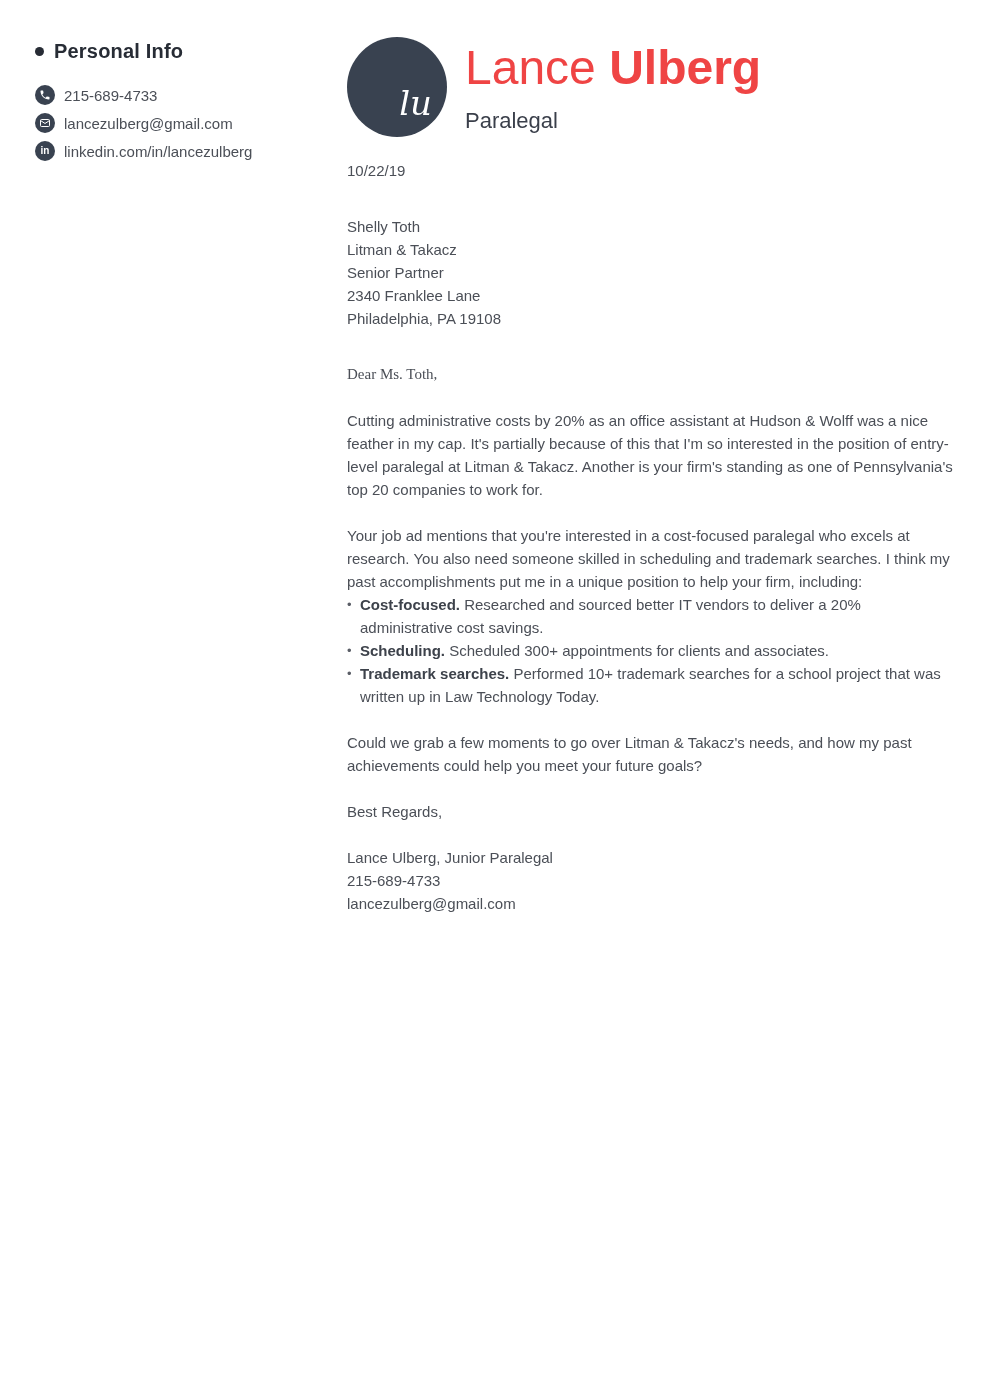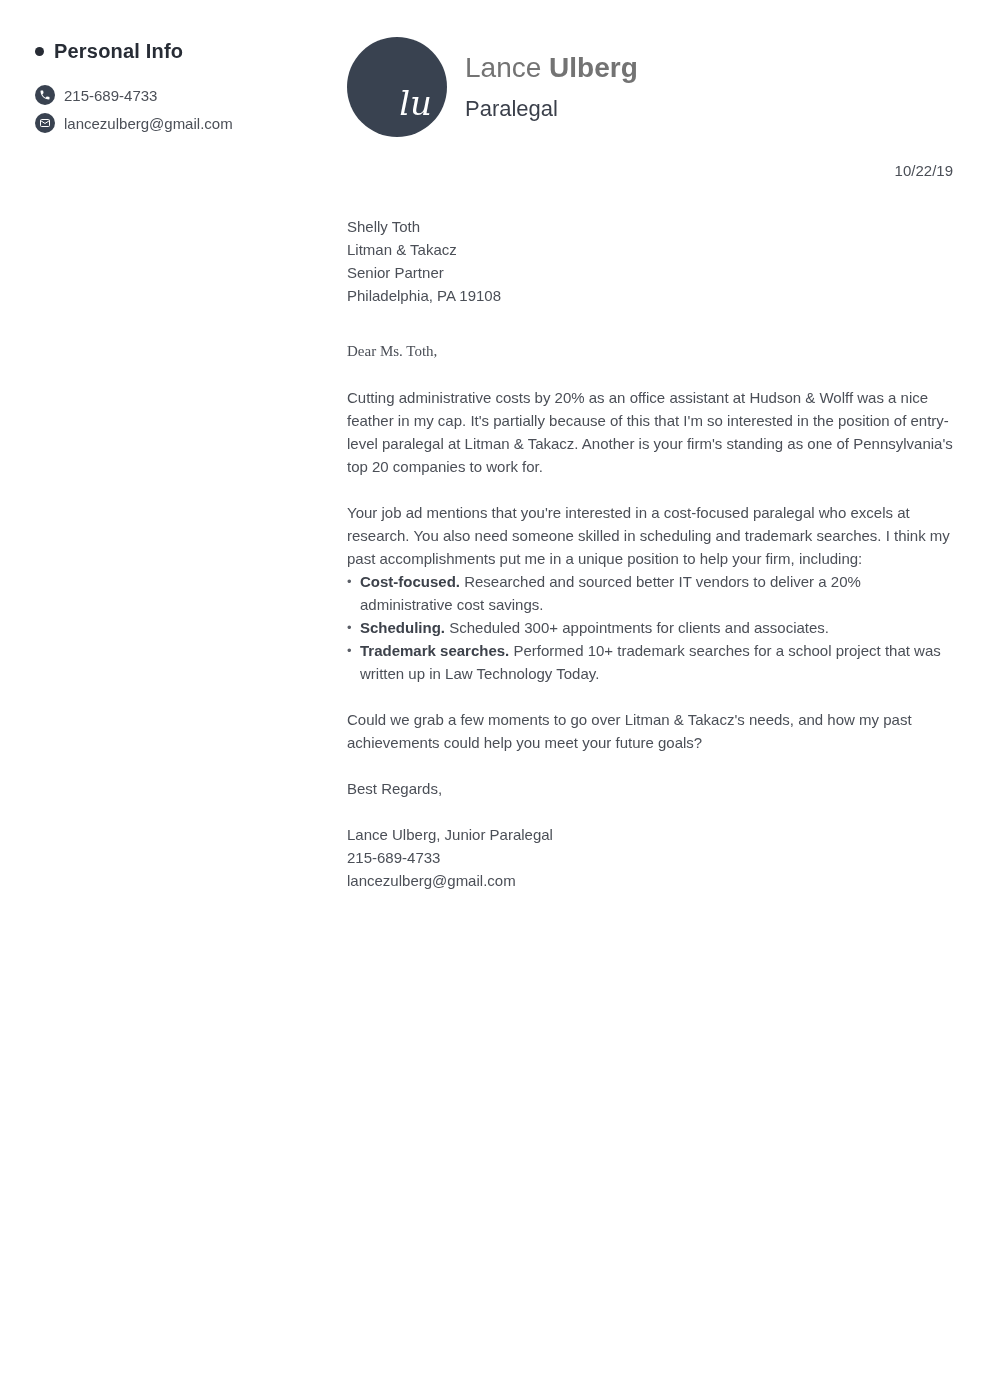--- a/index.html
+++ b/index.html
@@ -94,35 +94,35 @@
     position: absolute;
     right: 15px;
     bottom: 17px;
     color: #ffffff;
     font-family: "DejaVu Serif", serif;
     font-style: italic;
     font-size: 34px;
     line-height: 1;
   }
   .name-line {
-    font-size: 28px;
-    color: #737373;
+    font-size: 48px;
+    color: #ef4444;
     font-weight: 400;
     line-height: 1.15;
     white-space: nowrap;
   }
   .name-line .last-name { font-weight: 700; }
   .job-title {
     font-size: 22px;
     color: #3a3f4a;
     margin-top: 12px;
   }
 
   .letter { font-size: 15px; line-height: 23px; color: #4b4f57; }
-  .date-line { margin-bottom: 33px; text-align: right; }
+  .date-line { margin-bottom: 33px; }
   .recipient-block { margin-bottom: 33px; }
   .salutation { margin-bottom: 23px; font-family: Liberation Serif, serif; }
   .para { margin-bottom: 23px; }
   .para-tight { margin-bottom: 0; }
   .bold-lead { font-weight: 700; color: #3d424b; margin-top: 31px; }
 
   ul.bullet-list {
     list-style: none;
     margin-bottom: 23px;
   }
@@ -162,20 +162,26 @@
   <div class="contact-row">
     <span class="icon-circle">
       <svg width="12" height="12" viewBox="0 0 24 24" fill="none" stroke="#ffffff" stroke-width="2">
         <rect x="3" y="5" width="18" height="14" rx="2"></rect>
         <path d="M3 7l9 6 9-6"></path>
       </svg>
     </span>
     <span class="contact-text">lancezulberg@gmail.com</span>
   </div>
 
+  <div class="contact-row">
+    <span class="icon-circle">
+      <span class="linkedin-glyph">in</span>
+    </span>
+    <span class="contact-text">linkedin.com/in/lancezulberg</span>
+  </div>
 </aside>
 
 <main class="main">
 
   <div class="header-row">
     <div class="avatar">
       <span class="avatar-initials">lu</span>
     </div>
     <div>
       <div class="name-line">
@@ -187,20 +193,21 @@
   </div>
 
   <div class="letter">
 
     <div class="date-line">10/22/19</div>
 
     <div class="recipient-block">
       <div>Shelly Toth</div>
       <div>Litman &amp; Takacz</div>
       <div>Senior Partner</div>
+      <div>2340 Franklee Lane</div>
       <div>Philadelphia, PA 19108</div>
     </div>
 
     <div class="salutation">Dear Ms. Toth,</div>
 
     <p class="para">Cutting administrative costs by 20% as an office assistant at Hudson &amp; Wolff was a nice feather in my cap. It's partially because of this that I'm so interested in the position of entry-level paralegal at Litman &amp; Takacz. Another is your firm's standing as one of Pennsylvania's top 20 companies to work for.</p>
 
     <p class="para para-tight">Your job ad mentions that you're interested in a cost-focused paralegal who excels at research. You also need someone skilled in scheduling and trademark searches. I think my past accomplishments put me in a unique position to help your firm, including:</p>
 
     <ul class="bullet-list">

